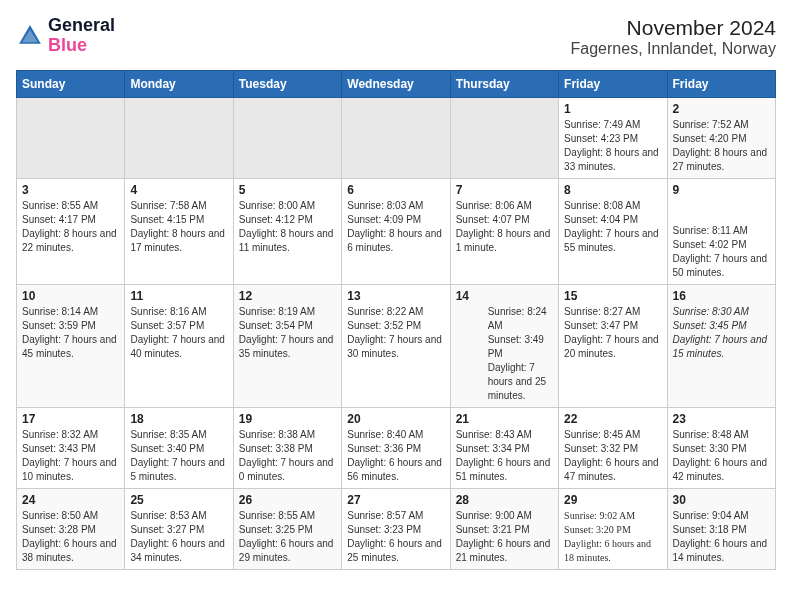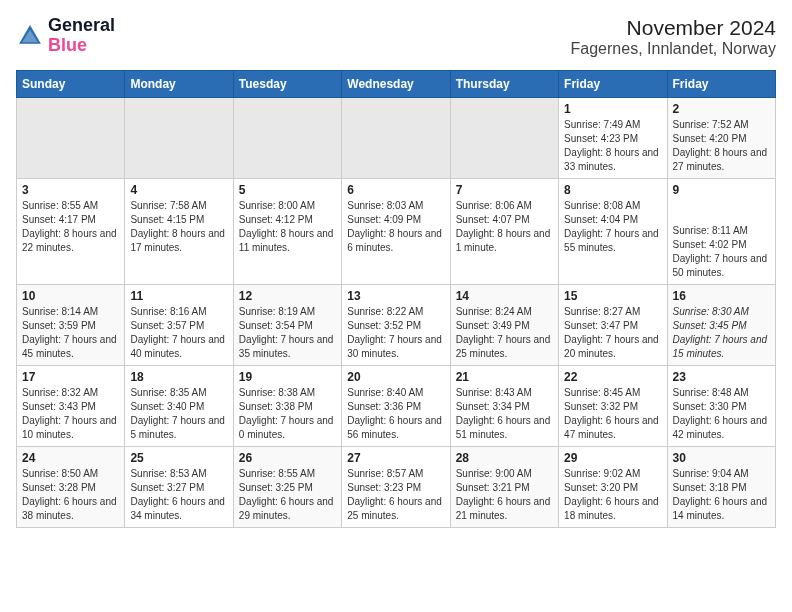--- a/index.html
+++ b/index.html
@@ -207,21 +207,21 @@
 Daylight: 7 hours and 35 minutes.</div>
         </td>
         <td>
           <span class="day-number">13</span>
           <div class="day-info" style="white-space: pre-line;">Sunrise: 8:22 AM
 Sunset: 3:52 PM
 Daylight: 7 hours and 30 minutes.</div>
         </td>
         <td>
           <span class="day-number">14</span>
-          <div class="day-info" style="white-space: pre-line;">Sunrise: 8:24 AM
+          <div class="day-info" style="white-space: pre-line; margin-left: 32px;">Sunrise: 8:24 AM
 Sunset: 3:49 PM
 Daylight: 7 hours and 25 minutes.</div>
         </td>
         <td>
           <span class="day-number">15</span>
           <div class="day-info" style="white-space: pre-line;">Sunrise: 8:27 AM
 Sunset: 3:47 PM
 Daylight: 7 hours and 20 minutes.</div>
         </td>
         <td>
@@ -301,21 +301,21 @@
 Daylight: 6 hours and 25 minutes.</div>
         </td>
         <td>
           <span class="day-number">28</span>
           <div class="day-info" style="white-space: pre-line;">Sunrise: 9:00 AM
 Sunset: 3:21 PM
 Daylight: 6 hours and 21 minutes.</div>
         </td>
         <td>
           <span class="day-number">29</span>
-          <div class="day-info" style="white-space: pre-line;">Sunrise: 9:02 AM
+          <div class="day-info" style="white-space: pre-line; font-family: Liberation Serif, serif;">Sunrise: 9:02 AM
 Sunset: 3:20 PM
 Daylight: 6 hours and 18 minutes.</div>
         </td>
         <td>
           <span class="day-number">30</span>
           <div class="day-info" style="white-space: pre-line;">Sunrise: 9:04 AM
 Sunset: 3:18 PM
 Daylight: 6 hours and 14 minutes.</div>
         </td>
       </tr>

